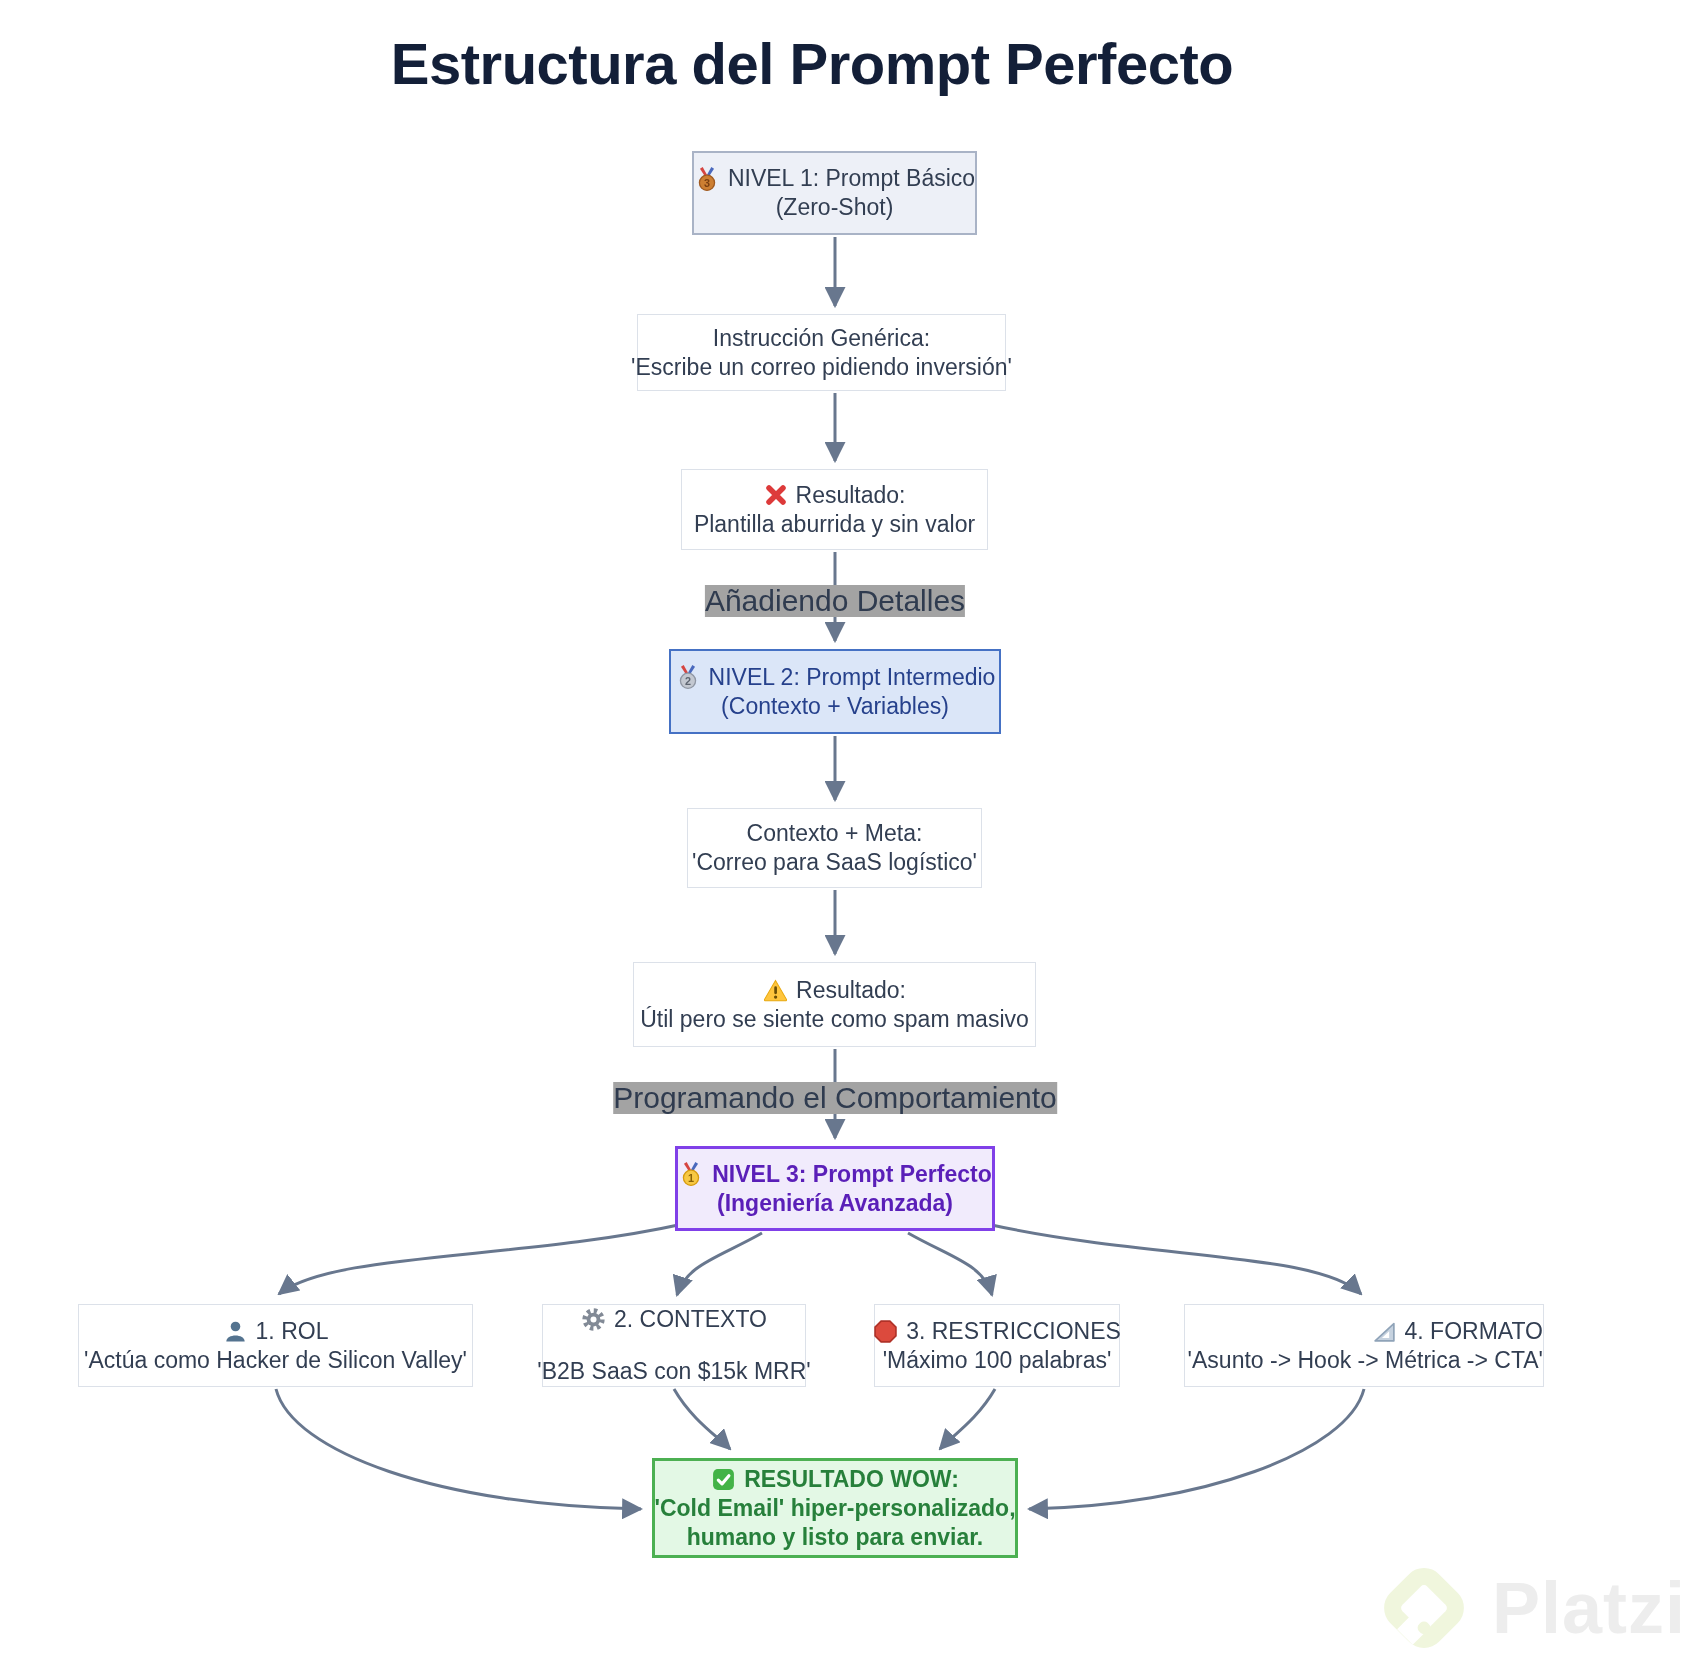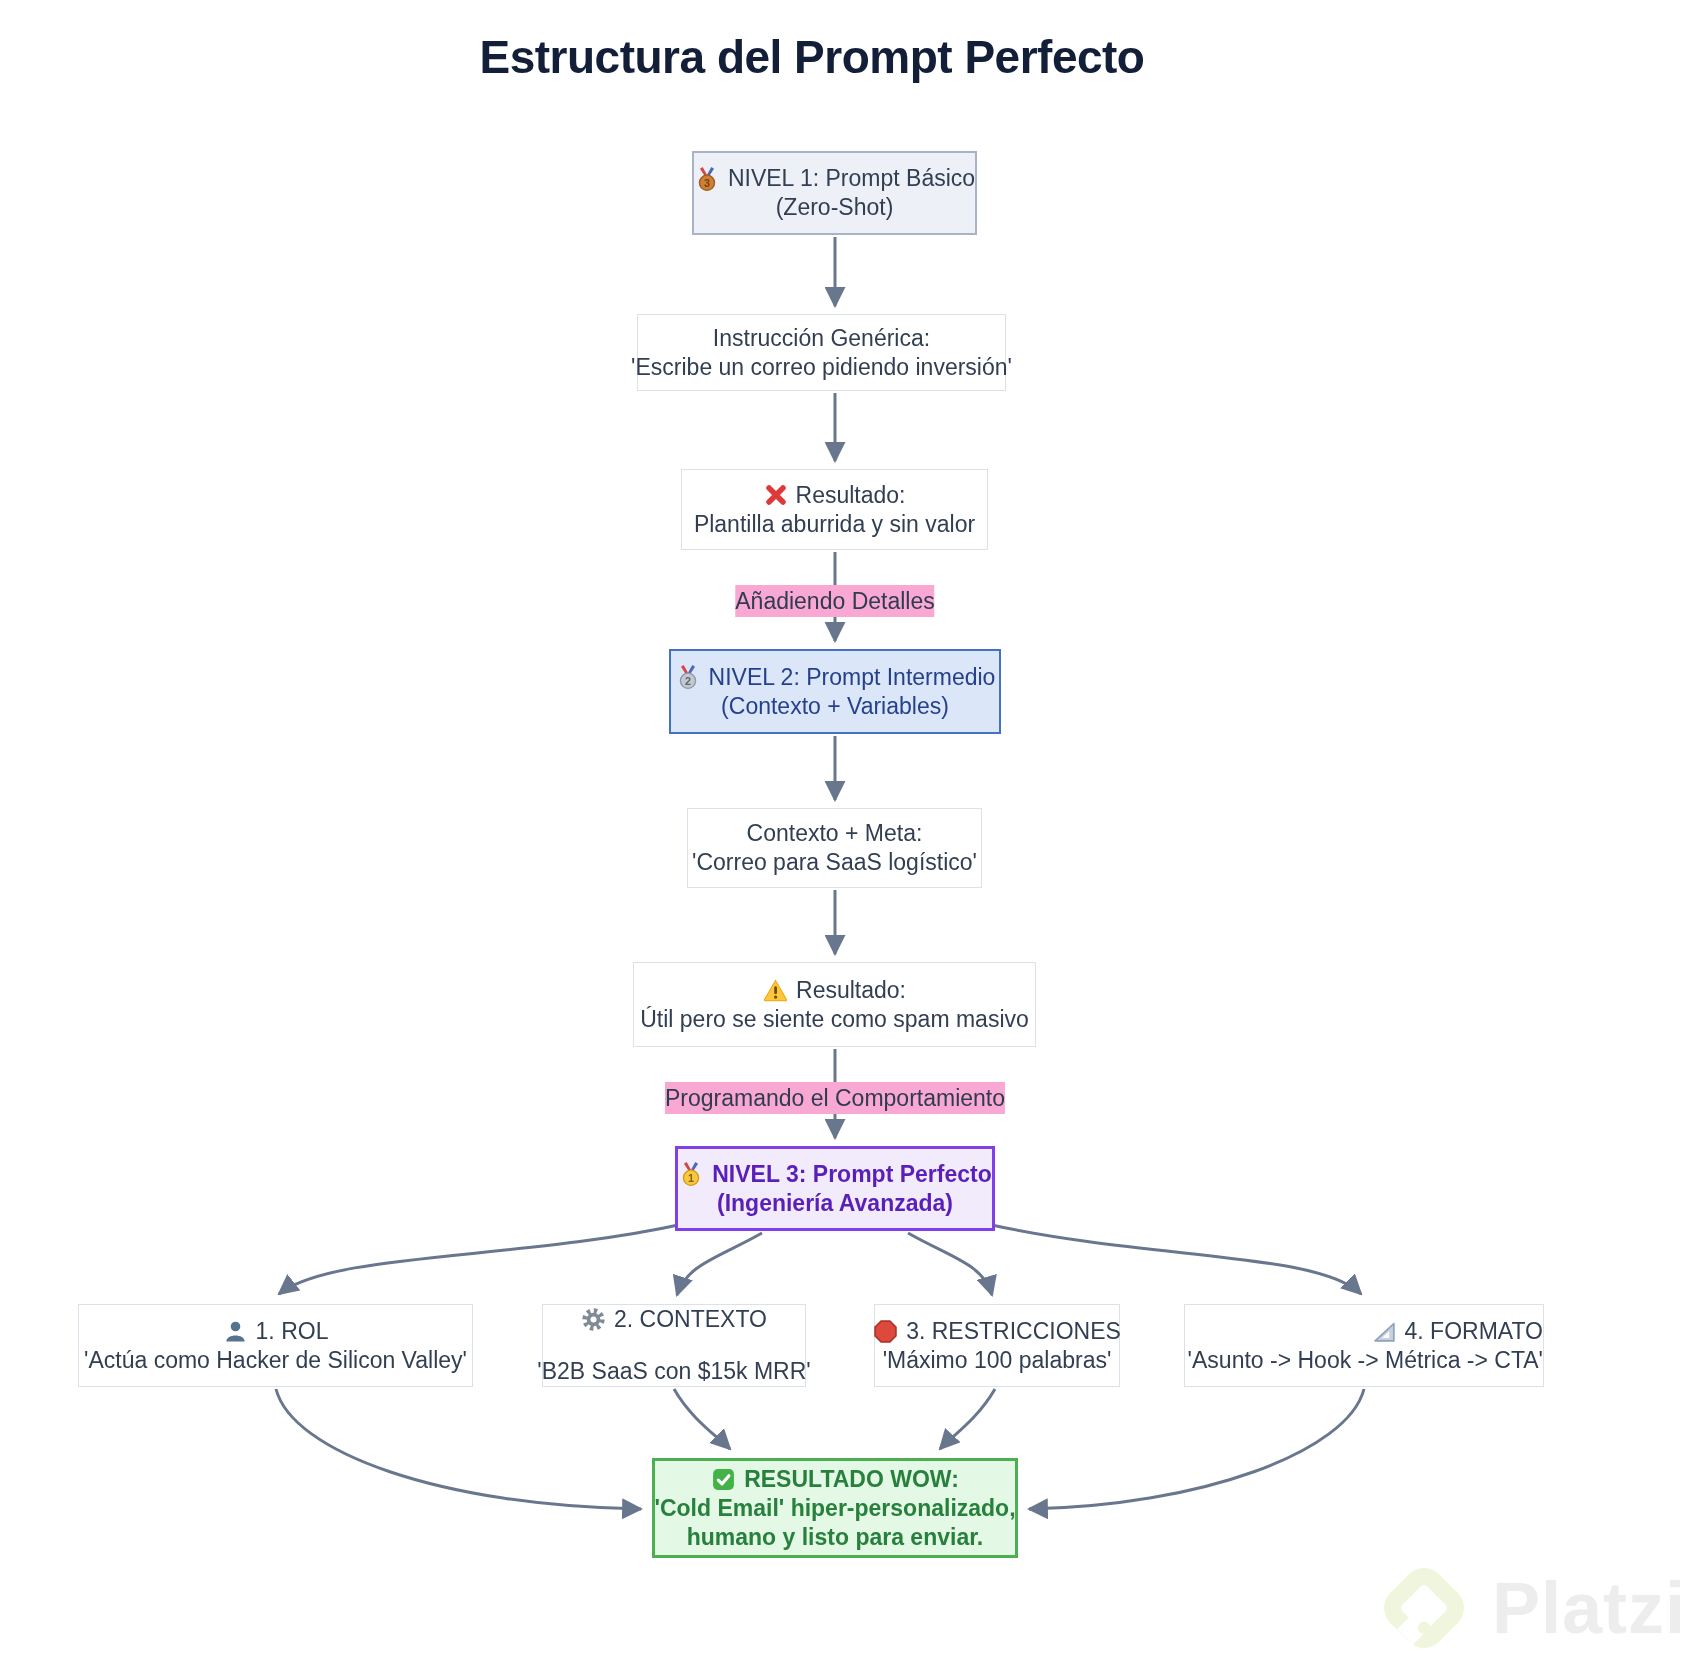--- a/index.html
+++ b/index.html
@@ -2,38 +2,38 @@
 <html><head>
 <meta charset="utf-8">
 <style>
   html,body{margin:0;padding:0;background:#ffffff;}
   .canvas{
     position:relative;width:1684px;height:1676px;background:#ffffff;
     font-family:"Liberation Sans","DejaVu Sans",sans-serif;overflow:hidden;
   }
   .title{
     position:absolute;left:0;top:30px;width:1624px;text-align:center;
-    font-size:46px;font-weight:800;color:#131f38;letter-spacing:-0.5px;
+    font-size:58px;font-weight:800;color:#131f38;letter-spacing:-0.5px;
   }
   svg.edges{position:absolute;left:0;top:0;}
   .node{
     position:absolute;box-sizing:border-box;
     display:flex;flex-direction:column;justify-content:center;align-items:center;
     background:#ffffff;border:1.5px solid #dce1e9;
     color:#323e52;font-size:23px;line-height:29px;white-space:nowrap;
   }
   .node .row{display:flex;align-items:center;justify-content:center;gap:8px;}
   .node svg.ico{display:block;}
   .level1{background:#edf0f7;border:2px solid #a9b3c6;}
   .level2{background:#dbe6f8;border:2.5px solid #4571c4;color:#26418c;}
   .level3{background:#f1ebfc;border:3px solid #8040e8;color:#5a1fb8;font-weight:bold;}
   .wow{background:#e3f8e5;border:3px solid #4cb052;color:#27803b;font-weight:bold;}
   .edge-label{
     position:absolute;transform:translateX(-50%);
-    background:#f9a8d4;color:#2f3b4f;font-size:23px;line-height:30px;
+    background:#a3a3a3;color:#2f3b4f;font-size:30px;line-height:30px;
     padding:1px 0;white-space:nowrap;
   }
   .watermark{position:absolute;left:1376px;top:1560px;display:flex;align-items:center;}
   .watermark .brand{font-size:72px;font-weight:600;color:#ededed;margin-left:20px;letter-spacing:1px;}
 </style>
 </head>
 <body>
 
 <div class="canvas">
 

